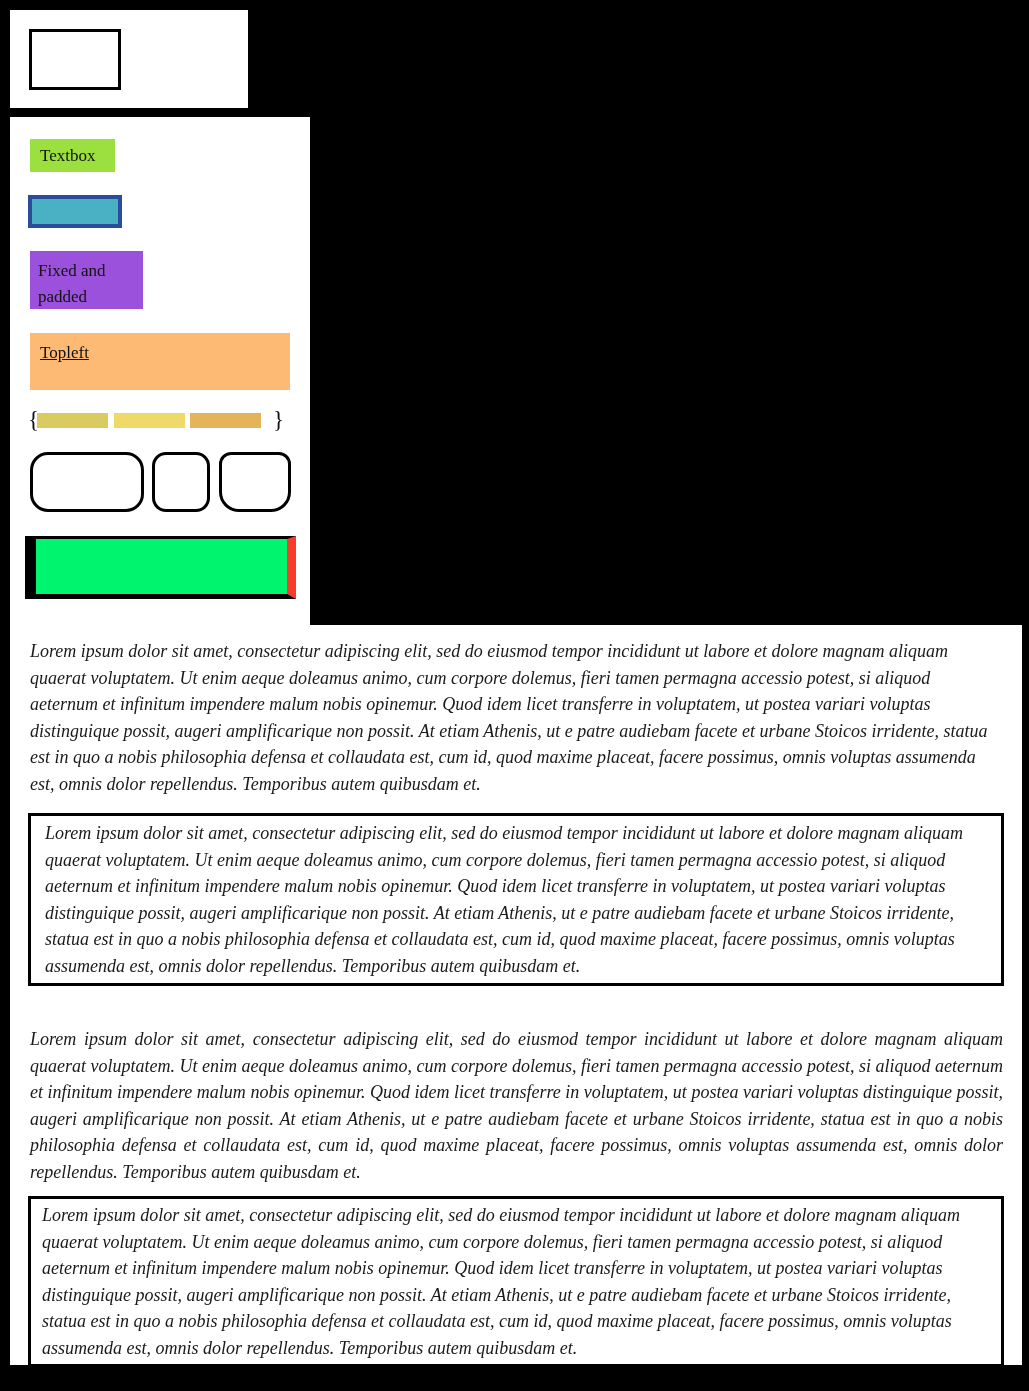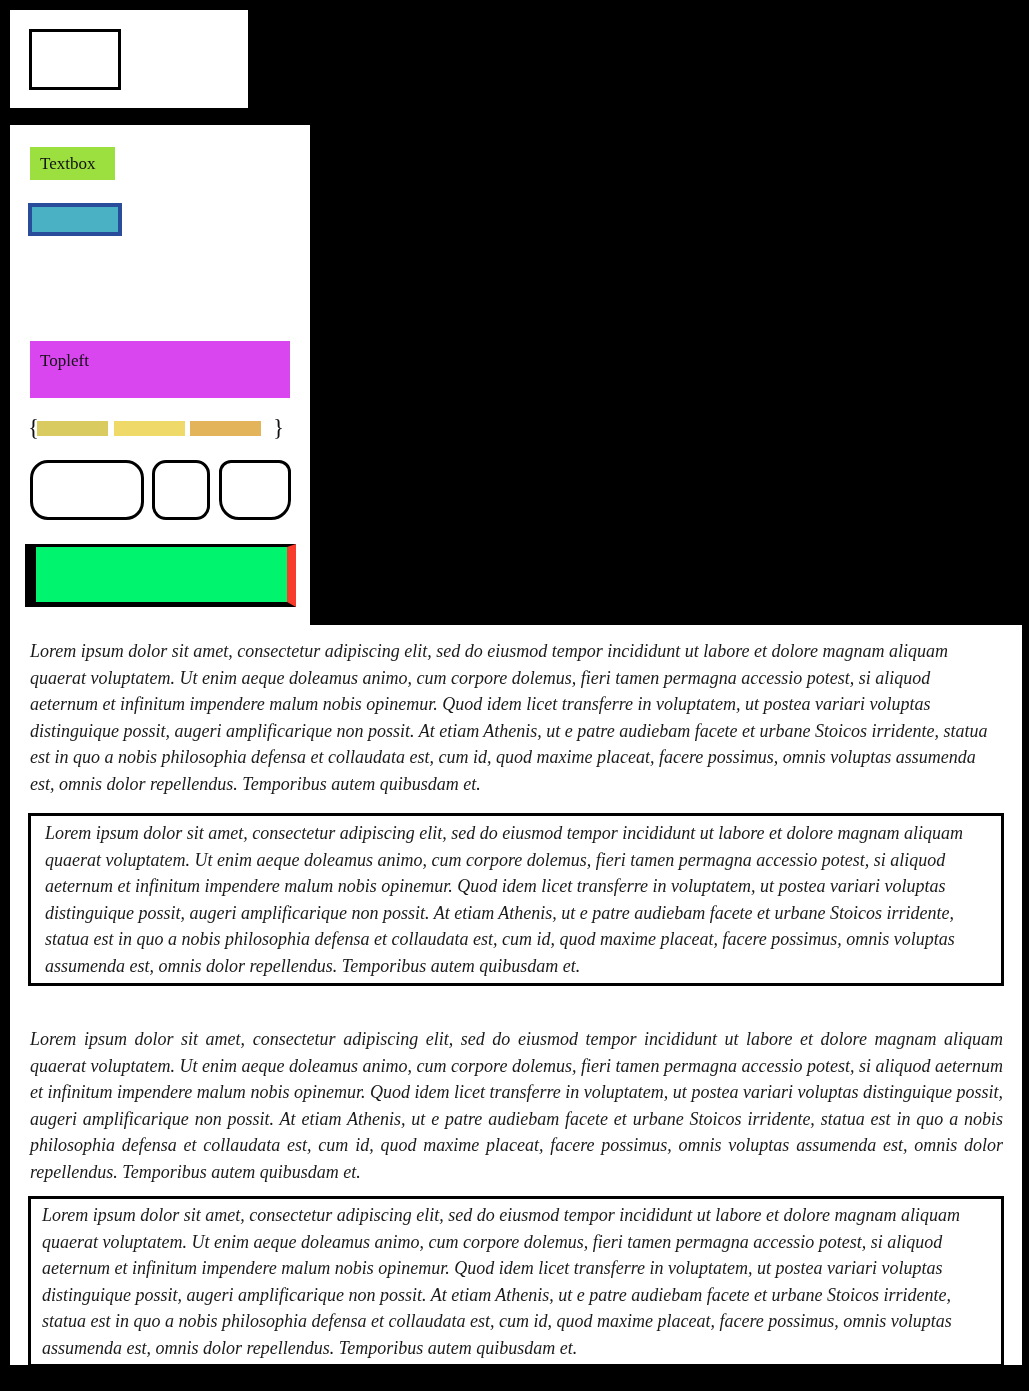--- a/index.html
+++ b/index.html
@@ -13,21 +13,21 @@
   .panel{position:absolute;background:#fff;}
 
   
   #panel-top{left:10px;top:10px;width:238px;height:98px;}
   #frame-rect{
     position:absolute;left:19px;top:19px;width:92px;height:61px;
     border:3px solid #000;background:#fff;box-sizing:border-box;
   }
 
   
-  #panel-widgets{left:10px;top:117px;width:300px;height:592px;margin-top:8px;}
+  #panel-widgets{left:10px;top:117px;width:300px;height:592px;}
   .w-abs{position:absolute;box-sizing:border-box;}
 
   #textbox-label{
     left:20px;top:22px;width:85px;height:33px;
     background:#9ce03f;color:#111;
     font-size:17px;line-height:33px;padding-left:10px;
   }
   #bordered-input{
     left:18px;top:78px;width:94px;height:33px;
     border:4px solid #2a4d9b;background:#49b1c3;
@@ -98,22 +98,23 @@
 <div class="panel" id="panel-top">
   <div id="frame-rect"></div>
 </div>
 
 <div class="panel" id="panel-widgets">
 
   <div class="w-abs" id="textbox-label" style="background-color: rgb(156, 224, 63);">Textbox</div>
 
   <div class="w-abs" id="bordered-input" style="background-color: rgb(73, 177, 195);"></div>
 
+  <div class="w-abs" id="fixed-padded" style="background-color: rgb(155, 81, 220);">Fixed and padded</div>
 
-  <div class="w-abs" id="topleft-box" style="background-color: #d946ef;">Topleft</div>
+  <div class="w-abs" id="topleft-box" style="background-color: #fdba74; text-decoration: underline;">Topleft</div>
 
   <div id="brace-row">
     <span class="brace" id="brace-open">{</span>
     <div class="hbar" id="hbar-1" style="background-color: rgb(217, 203, 95);"></div>
     <div class="hbar" id="hbar-2" style="background-color: rgb(239, 217, 104);"></div>
     <div class="hbar" id="hbar-3" style="background-color: rgb(227, 180, 90);"></div>
     <span class="brace" id="brace-close">}</span>
   </div>
 
   <div class="rounded-box" id="rounded-1"></div>

